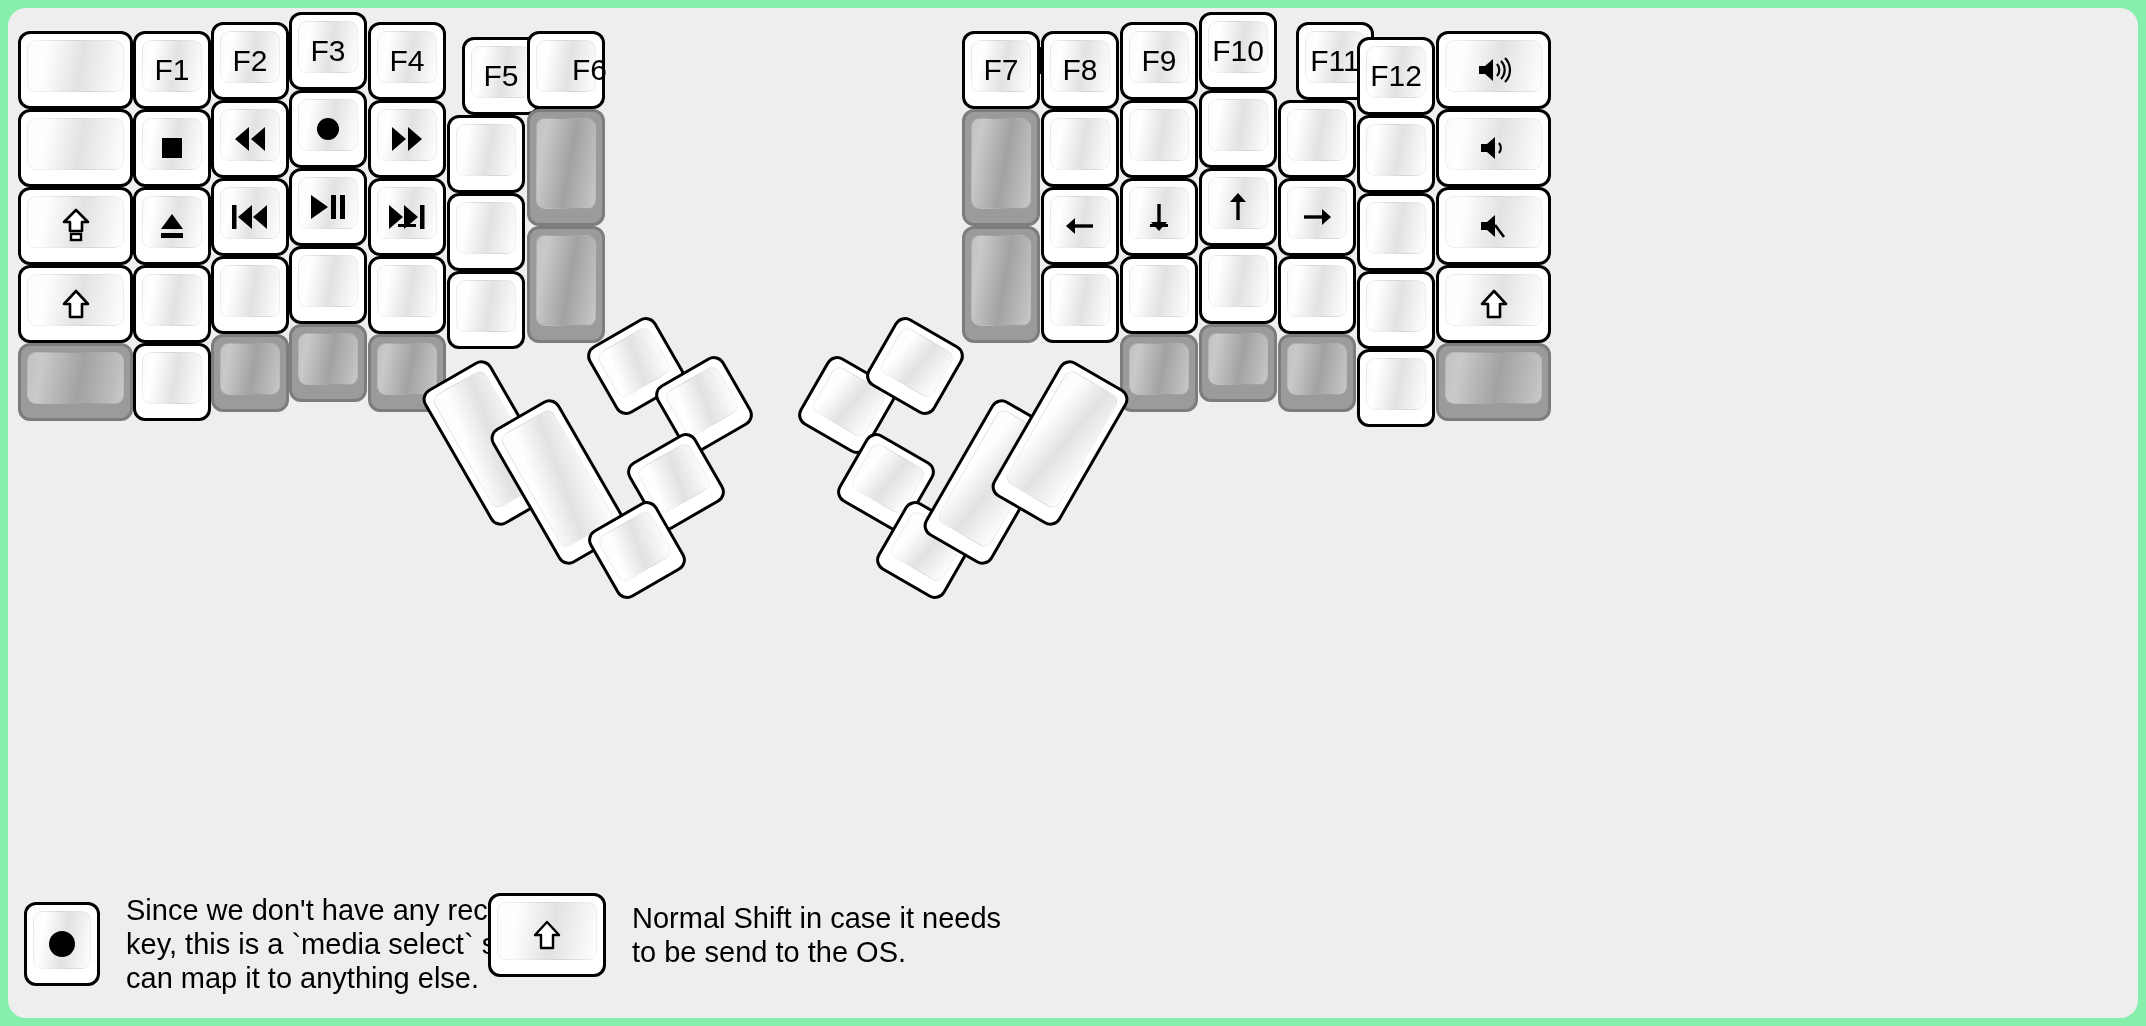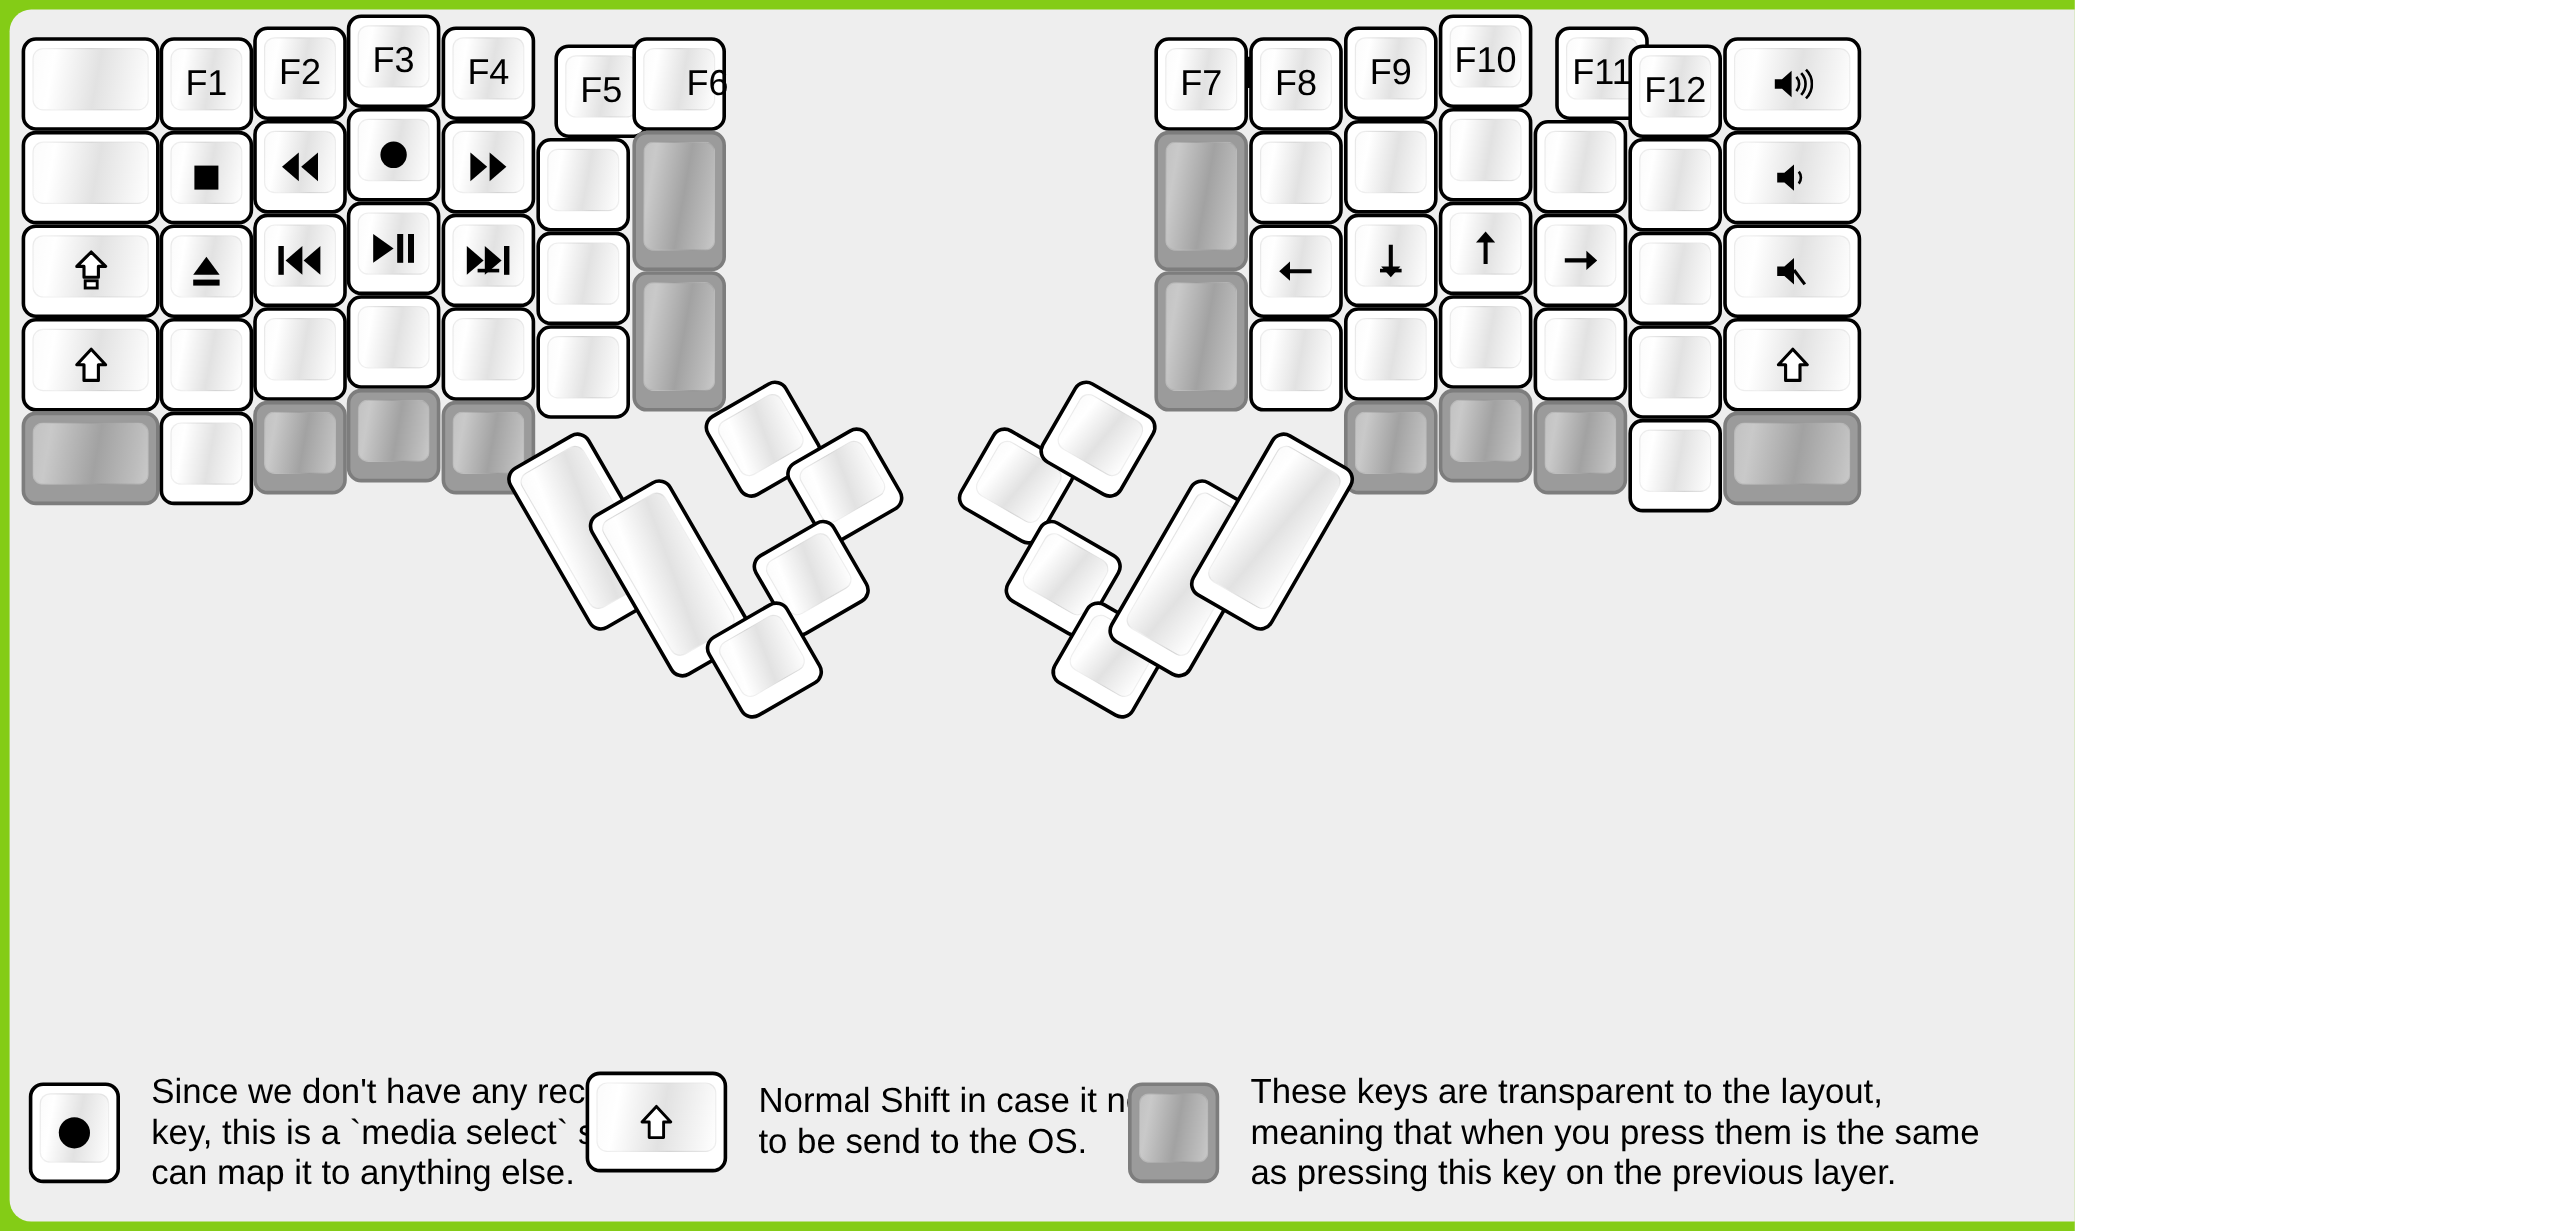--- a/index.html
+++ b/index.html
@@ -6,23 +6,23 @@
   html, body {
     margin: 0;
     padding: 0;
     background: #ffffff;
   }
   body {
     font-family: "Liberation Sans", sans-serif;
   }
   #canvas {
     position: relative;
-    width: 1729px;
+    width: 2146px;
     height: 1026px;
-    background: #84cc16;
+    background: #86efac;
     overflow: hidden;
   }
   
   .plate {
     position: absolute;
     left: 8px;
     top: 8px;
     width: 2130px;
     height: 1010px;
     background: #eeeeee;
@@ -517,21 +517,13 @@
       <span class="legend-glyph">
         <svg width="28" height="32" viewBox="0 0 28 32">
           <path d="M14 3 L26 16 L20 16 L20 29 L8 29 L8 16 L2 16 Z" fill="#fff" stroke="#000" stroke-width="2.4" stroke-linejoin="round"></path>
         </svg>
       </span>
     </div>
     <div class="foot-desc">Normal Shift in case it needs
 to be send to the OS.</div>
   </div>
 
-  <div class="foot-item" style="left:940px; top:893px;">
-    <div class="foot-key trans" style="width:76px;height:84px;">
-      <div class="cap"></div>
-    </div>
-    <div class="foot-desc">These keys are transparent to the layout,
-meaning that when you press them is the same
-as pressing this key on the previous layer.</div>
-  </div>
 </div>
 
 </body></html>

